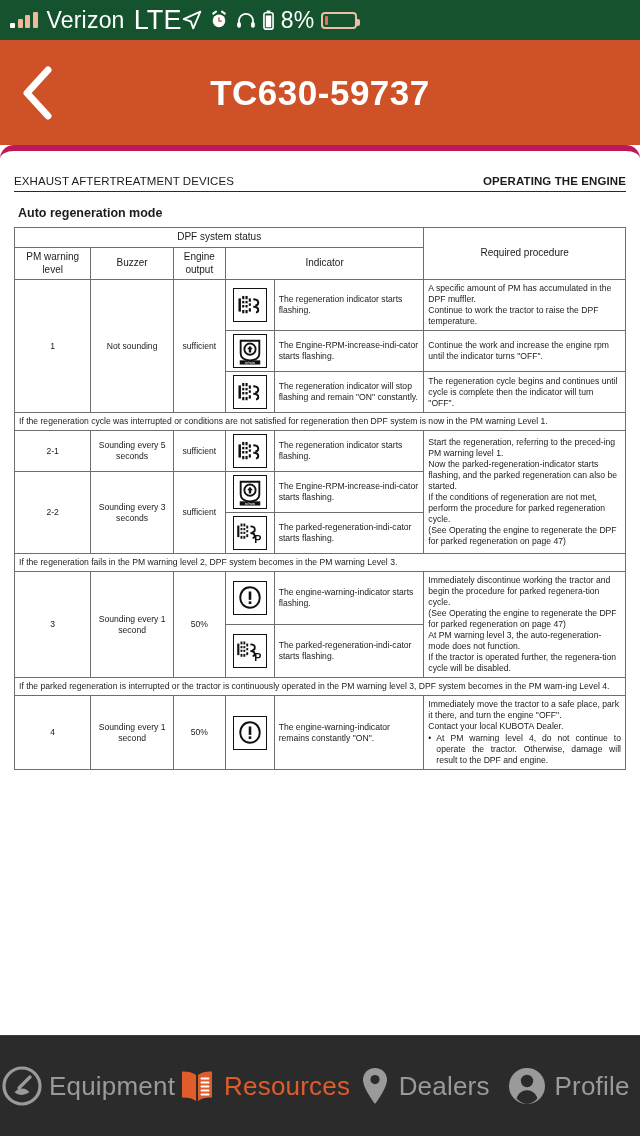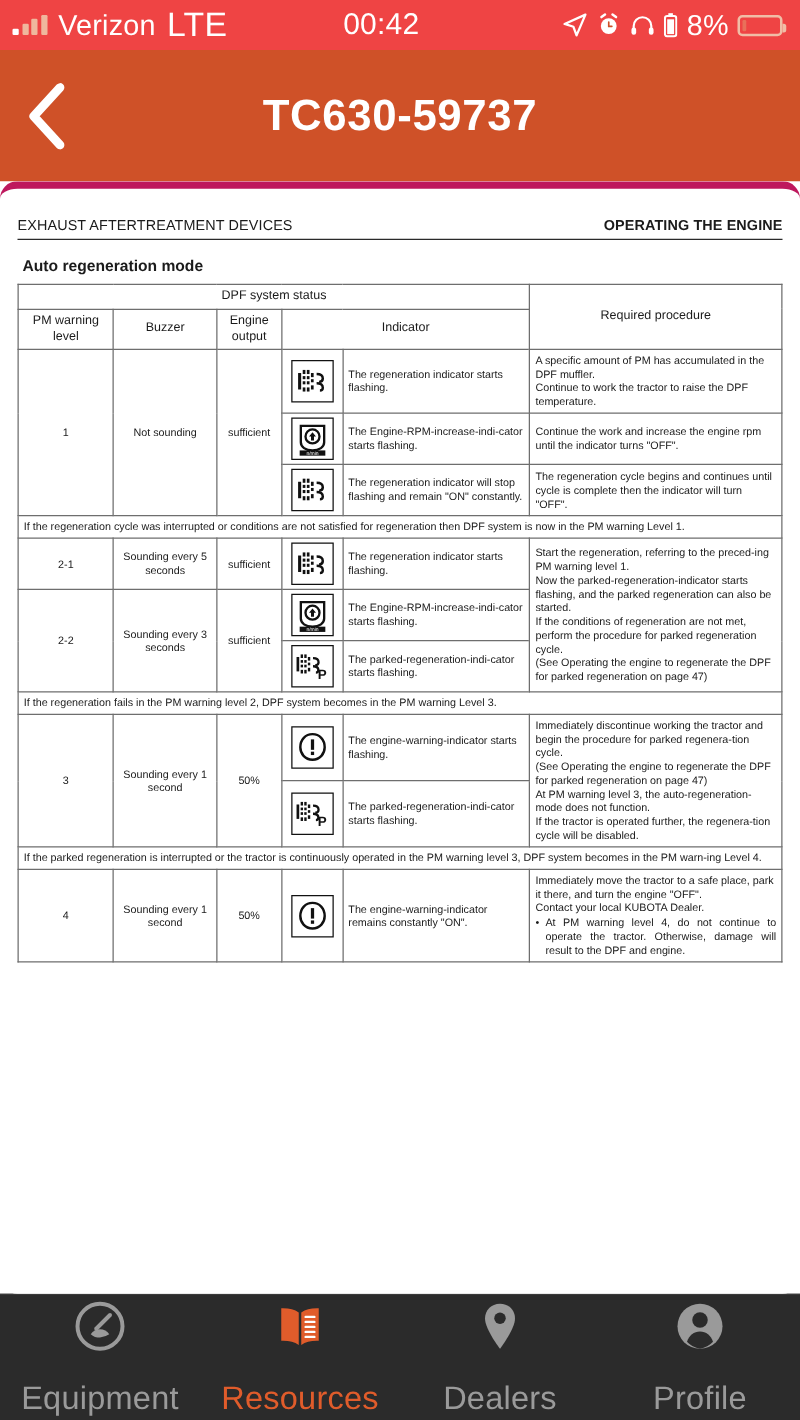--- a/index.html
+++ b/index.html
@@ -6,21 +6,21 @@
   html, body {
     width: 640px; height: 1136px;
     background: #ffffff;
     font-family: "Liberation Sans", sans-serif;
     overflow: hidden;
   }
   #app { width: 640px; height: 1136px; position: relative; display: flex; flex-direction: column; }
 
   
   .statusbar {
-    height: 40px; background: #ef4444; color: #fff;
+    height: 40px; background: #14532d; color: #fff;
     display: flex; align-items: center; padding: 0 14px 0 10px;
     font-size: 24px; letter-spacing: .2px; flex: 0 0 auto;
   }
   .sb-left { display: flex; align-items: center; gap: 9px; }
   .sig { display: flex; align-items: flex-end; gap: 2.5px; height: 16px; }
   .sig i { width: 5px; background: #efb79d; border-radius: 1px; display: block; }
   .sig i:nth-child(1) { height: 5px; background: #ffffff; }
   .sig i:nth-child(2) { height: 9px; }
   .sig i:nth-child(3) { height: 13px; }
   .sig i:nth-child(4) { height: 16px; }
@@ -100,22 +100,22 @@
     position: relative; overflow: hidden;
   }
   .ind svg { display: block; }
 
   
   .tabbar {
     height: 101px; background: #2b2b2b; display: flex; flex: 0 0 auto;
     border-top: 1px solid #3a3a3a;
   }
   .tab {
-    flex: 1; display: flex; flex-direction: column; align-items: center;
-    justify-content: center; gap: 20px; cursor: pointer;
+    flex: 1; display: flex; flex-direction: row; align-items: center;
+    justify-content: center; gap: 5px; cursor: pointer;
   }
   .tab .ti { height: 44px; display: flex; align-items: flex-end; }
   .tab .tl { font-size: 26px; color: #9a9a9a; letter-spacing: .2px; }
   .tab.active .tl { color: #e05c2b; }
 </style>
 </head>
 <body>
 
 <div id="app">
 
@@ -123,21 +123,20 @@
     <div class="sb-left">
       <span class="sig">
           <i></i>
           <i></i>
           <i></i>
           <i></i>
         </span>
       <span class="carrier">Verizon</span>
       <span class="lte">LTE</span>
     </div>
-    <div class="sb-mid">00:42</div>
     <div class="sb-right">
       <span>
         <svg width="20" height="20" viewBox="0 0 24 24">
             <path d="M22 2L2 11l8.5 2.7L13.5 22z" fill="none" stroke="#fff" stroke-width="2.2" stroke-linejoin="round"></path>
           </svg>
       </span>
       <span>
         <svg width="20" height="20" viewBox="0 0 24 24">
           <circle cx="12" cy="13" r="7.6" fill="#fff"></circle>
           <path d="M12 9.3v4h3" stroke="#cf5128" stroke-width="1.6" fill="none" stroke-linecap="round"></path>

